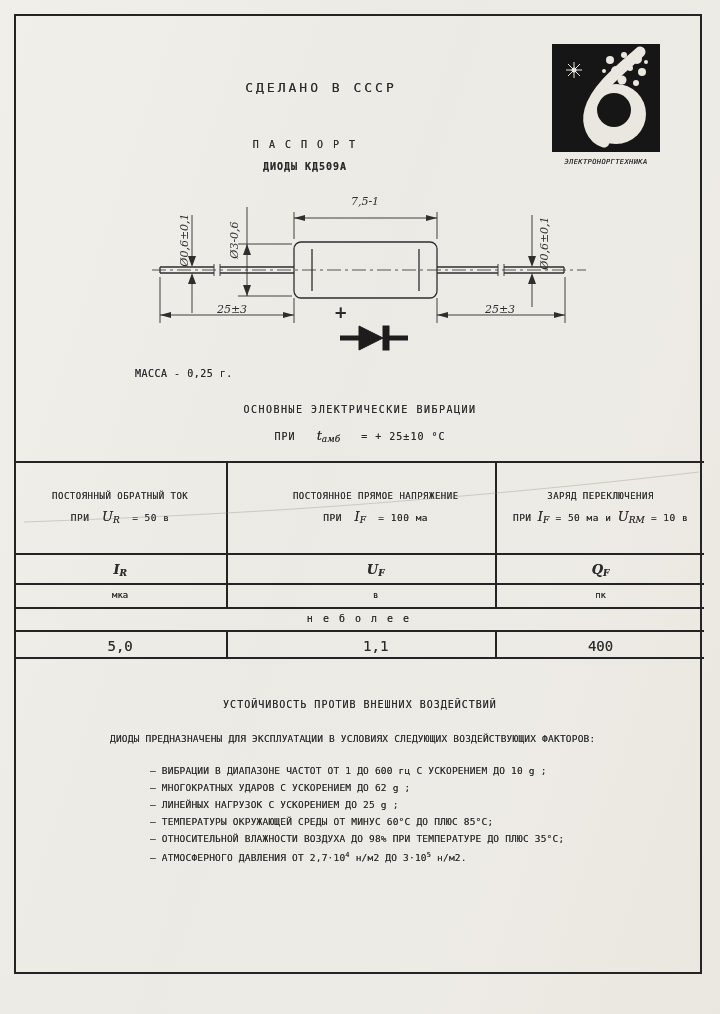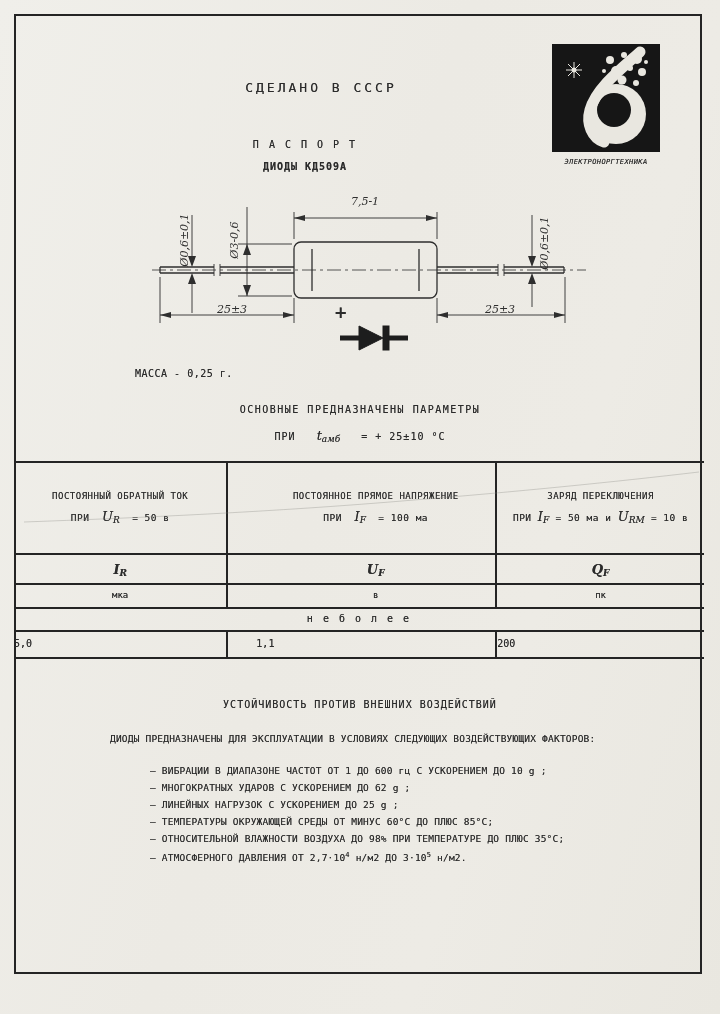--- a/index.html
+++ b/index.html
@@ -51,21 +51,21 @@
   .r-head .tcell{padding-top:28px;text-align:center;}
   .head-title{font-size:9px;letter-spacing:.5px;}
   .head-cond{margin-top:8px;font-size:9.5px;letter-spacing:.5px;}
   .r-sym{height:30px;}
   .r-sym .tcell{text-align:center;padding-top:4px;font-weight:bold;}
   .r-unit{height:24px;}
   .r-unit .tcell{text-align:center;padding-top:5px;font-size:9px;}
   .r-limit{height:23px;}
   .r-limit .tcell{width:100%;text-align:center;padding-top:4px;font-size:10px;letter-spacing:2px;}
   .r-val{height:27px;border-bottom:2px solid #242424;}
-  .r-val .tcell{padding-top:6px;font-size:10px;}
+  .r-val .tcell{text-align:center;padding-top:6px;font-size:14px;}
   
   .stab-head{left:60px;top:699px;width:600px;font-size:10px;letter-spacing:1px;}
   .stab-intro{left:110px;top:733px;width:560px;font-size:9.5px;letter-spacing:.2px;}
   .stab-list{left:150px;top:764px;width:540px;margin:0;padding:0;list-style:none;}
   .stab-list li{font-size:9.5px;line-height:13px;margin-bottom:4px;letter-spacing:.2px;}
   sup{font-size:7px;}
   .artifact{left:14px;top:460px;pointer-events:none;}
 </style>
 </head>
 <body>
@@ -186,21 +186,21 @@
   <div class="abs dim dim-length">7,5-1</div>
   <div class="abs dim rot dim-bodydia">Ø3-0,6</div>
   <div class="abs dim rot dim-wire-l">Ø0,6±0,1</div>
   <div class="abs dim rot dim-wire-r">Ø0,6±0,1</div>
   <div class="abs dim dim-lead-l">25±3</div>
   <div class="abs dim dim-lead-r">25±3</div>
   <div class="abs ink plus-mark">+</div>
 
   <div class="abs ink mass-note">МАССА  -  0,25 г.</div>
 
-  <div class="abs ctr ink param-head">ОСНОВНЫЕ ПРЕДНАЗНАЧЕНЫ ПАРАМЕТРЫ</div>
+  <div class="abs ctr ink param-head">ОСНОВНЫЕ ЭЛЕКТРИЧЕСКИЕ ВИБРАЦИИ</div>
   <div class="abs ctr ink param-cond">
     <span>ПРИ</span>&nbsp;&nbsp;
     <span class="hsym">t</span><span class="hsub">амб</span>&nbsp;&nbsp;
     <span>=  + 25±10 °С</span>
   </div>
 
   <div class="abs tbl ink">
     <div class="trow r-head">
       <div class="tcell c1 vline">
         <div class="head-title">ПОСТОЯННЫЙ ОБРАТНЫЙ ТОК</div>
@@ -230,21 +230,21 @@
       <div class="tcell c1 vline">мка</div>
       <div class="tcell c2 vline">в</div>
       <div class="tcell c3">пк</div>
     </div>
     <div class="trow r-limit">
       <div class="tcell">н е    б о л е е</div>
     </div>
     <div class="trow r-val">
       <div class="tcell c1 vline">5,0</div>
       <div class="tcell c2 vline">1,1</div>
-      <div class="tcell c3">200</div>
+      <div class="tcell c3">400</div>
     </div>
   </div>
 
   <svg class="abs artifact" width="690" height="80" viewBox="0 0 690 80">
     <path d="M10,62 C120,58 260,52 400,40 C500,32 600,22 685,12" fill="none" stroke="#8a8a84" stroke-width="1" opacity="0.35"></path>
   </svg>
 
   <div class="abs ctr ink stab-head">УСТОЙЧИВОСТЬ ПРОТИВ ВНЕШНИХ ВОЗДЕЙСТВИЙ</div>
   <div class="abs ink stab-intro">ДИОДЫ ПРЕДНАЗНАЧЕНЫ ДЛЯ ЭКСПЛУАТАЦИИ  В УСЛОВИЯХ СЛЕДУЮЩИХ ВОЗДЕЙСТВУЮЩИХ ФАКТОРОВ:</div>
   <ul class="abs ink stab-list">

